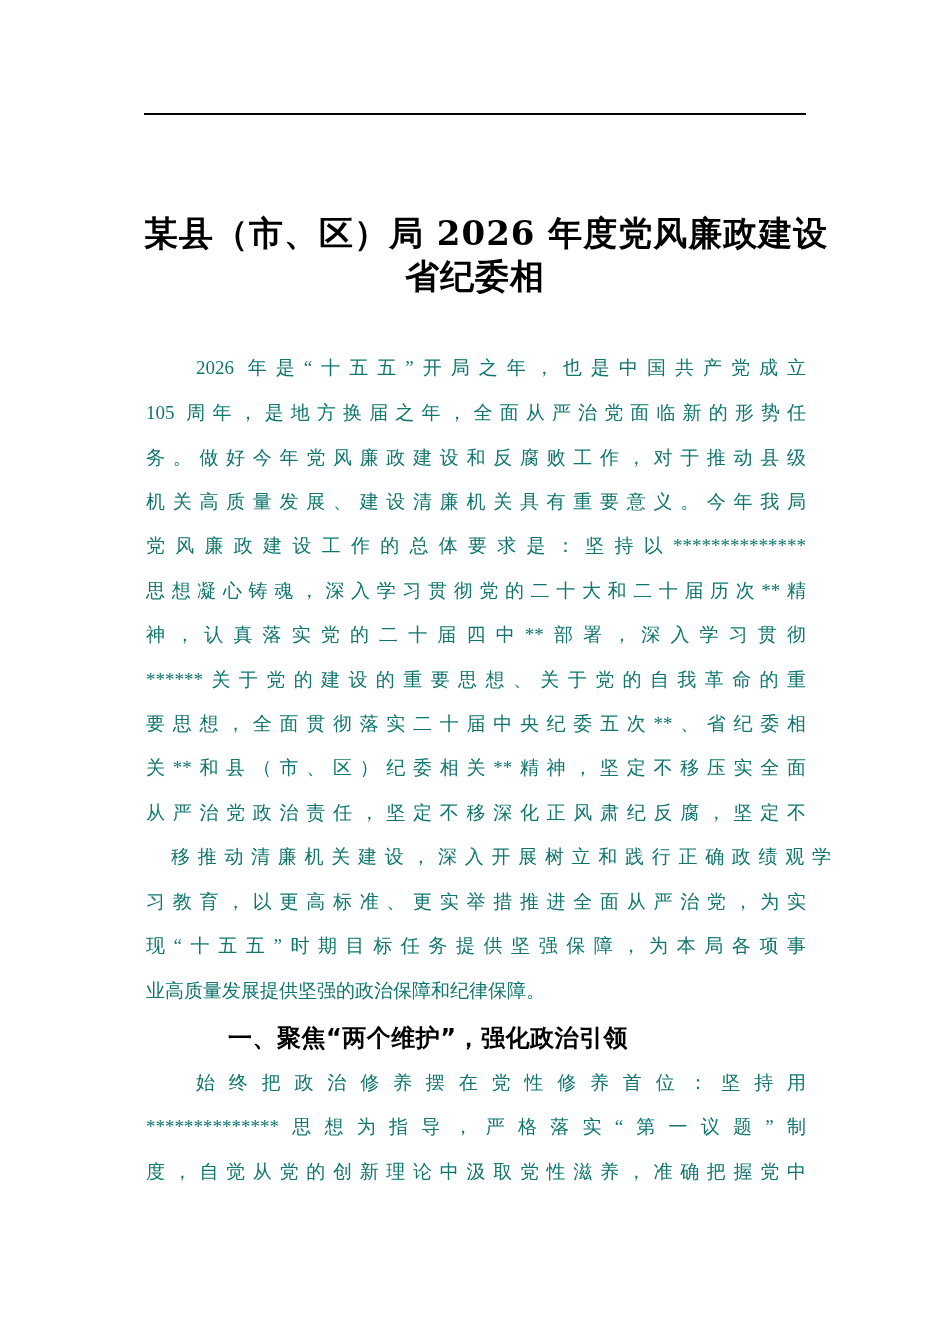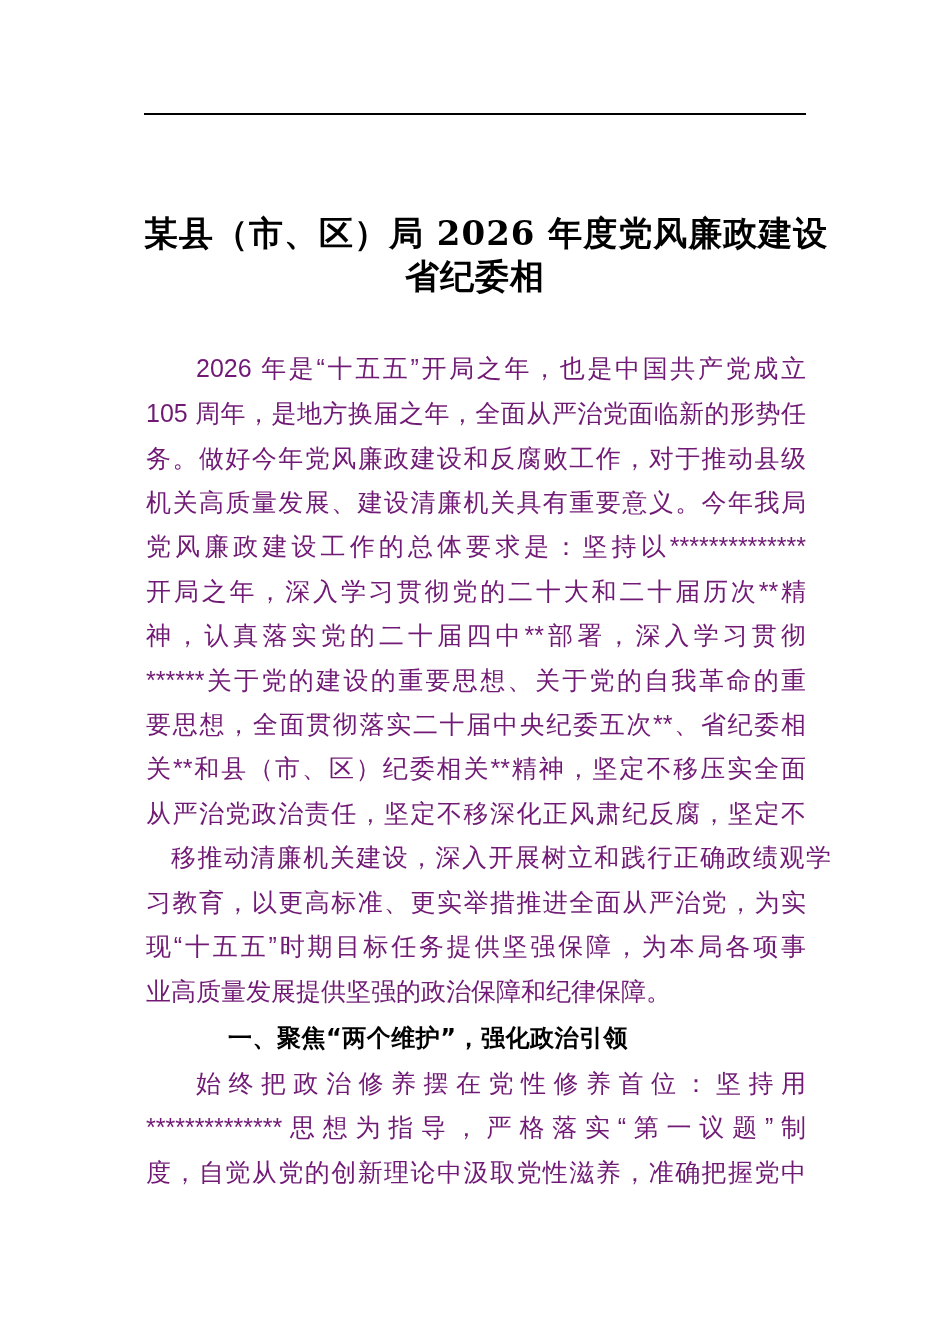--- a/index.html
+++ b/index.html
@@ -32,29 +32,29 @@
       font-size: 34px;
       line-height: 44px;
       white-space: nowrap;
       letter-spacing: 1px;
       margin-top: 48px;
     }
     .line {
       position: absolute;
       left: 146px;
       width: 660px;
-      font-family: Liberation Sans, sans-serif;
-      font-size: 25px;
+      font-family: Liberation Serif, serif;
+      font-size: 19px;
       line-height: 36px;
       height: 36px;
       white-space: nowrap;
       text-align: justify;
       text-align-last: justify;
       font-weight: 300;
-      color: #701a75;
+      color: #0f766e;
     }
     .line.indent {
       left: 196px;
       width: 610px;
     }
     .line.last {
       text-align-last: left;
     }
     .heading {
       position: absolute;
@@ -79,21 +79,21 @@
     <div class="title-line" style="top:163px;">某县（市、区）局 2026 年度党风廉政建设</div>
     <div class="title-line" style="top:206px;">省纪委相</div>
   </div>
 
   <div>
     <div class="line indent" style="top:350px;">2026 年是“十五五”开局之年，也是中国共产党成立</div>
     <div class="line" style="top:395px;">105 周年，是地方换届之年，全面从严治党面临新的形势任</div>
     <div class="line" style="top:440px;">务。做好今年党风廉政建设和反腐败工作，对于推动县级</div>
     <div class="line" style="top:484px;">机关高质量发展、建设清廉机关具有重要意义。今年我局</div>
     <div class="line" style="top:528px;">党风廉政建设工作的总体要求是：坚持以**************</div>
-    <div class="line" style="top:573px;">开局之年，深入学习贯彻党的二十大和二十届历次**精</div>
+    <div class="line" style="top:573px;">思想凝心铸魂，深入学习贯彻党的二十大和二十届历次**精</div>
     <div class="line" style="top:617px;">神，认真落实党的二十届四中**部署，深入学习贯彻</div>
     <div class="line" style="top:662px;">******关于党的建设的重要思想、关于党的自我革命的重</div>
     <div class="line" style="top:706px;">要思想，全面贯彻落实二十届中央纪委五次**、省纪委相</div>
     <div class="line" style="top:750px;">关**和县（市、区）纪委相关**精神，坚定不移压实全面</div>
     <div class="line" style="top:795px;">从严治党政治责任，坚定不移深化正风肃纪反腐，坚定不</div>
     <div class="line" style="top:839px;margin-left:25px;">移推动清廉机关建设，深入开展树立和践行正确政绩观学</div>
     <div class="line" style="top:884px;">习教育，以更高标准、更实举措推进全面从严治党，为实</div>
     <div class="line" style="top:928px;">现“十五五”时期目标任务提供坚强保障，为本局各项事</div>
     <div class="line last" style="top:973px;">业高质量发展提供坚强的政治保障和纪律保障。</div>
   </div>

